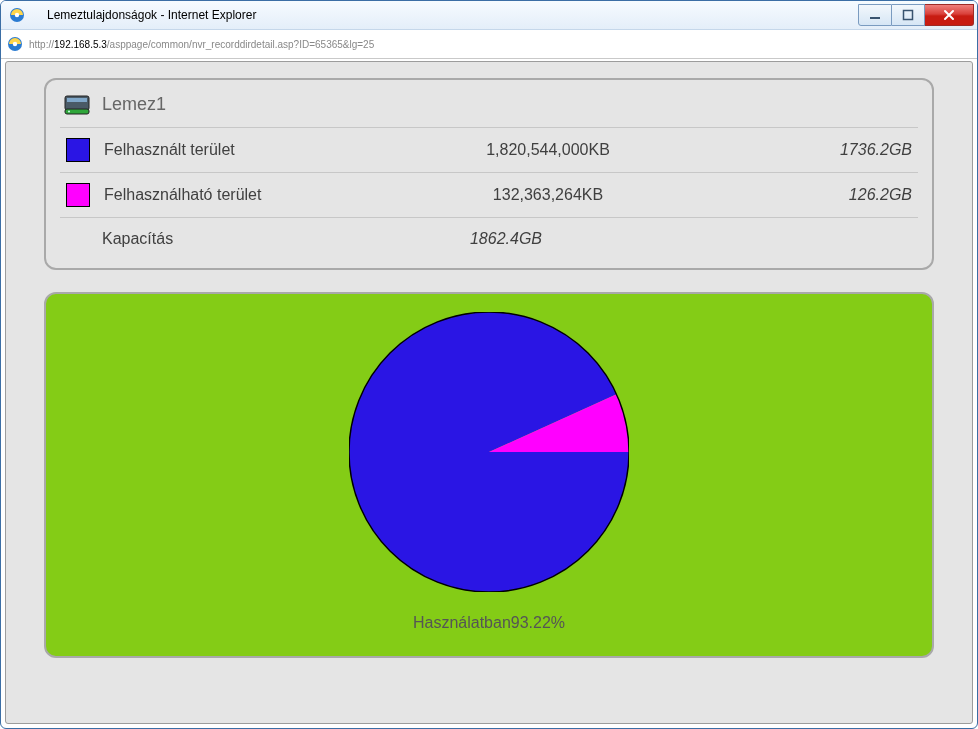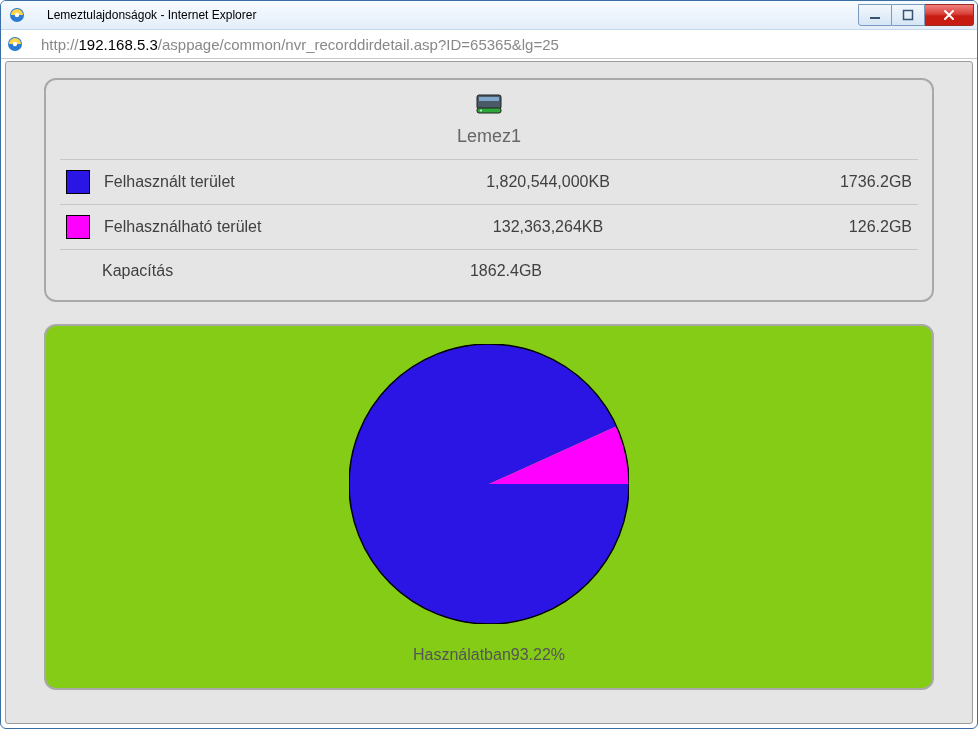--- a/index.html
+++ b/index.html
@@ -24,22 +24,22 @@
     background:linear-gradient(to bottom,#f2f7fc,#d6e6f5);
     color:#38536f;font-size:11px;
   }
   .win-btn:first-child{border-left:1px solid #7a9bc0;border-radius:0 0 0 3px;}
   .win-btn.close{
     width:48px;border-radius:0 0 3px 0;
     background:linear-gradient(to bottom,#f07f7b,#d9403a 45%,#c81c12 55%,#c81c12);
     border-color:#9e2a25;color:#fff;
   }
   .addressbar{
-    height:28px;display:flex;align-items:center;gap:18px;
-    padding:0 6px;font-size:15px;color:#2b5bb0;
+    height:28px;display:flex;align-items:center;gap:6px;
+    padding:0 6px;font-size:10px;color:#2b5bb0;
     border-bottom:1px solid #c9c9c9;
     background:#fff;
   }
   .addressbar .url{color:#888;}
   .addressbar .url .host{color:#000;}
   .ie-icon{width:16px;height:16px;display:inline-block;}
   
   .page{
     position:absolute;top:60px;left:4px;right:4px;bottom:4px;
     background:#e5e5e5;border:1px solid #9c9c9c;
@@ -49,37 +49,37 @@
   }
   .panel{
     margin:0 38px 22px 38px;
     border:2px solid #a9a9a9;border-radius:12px;
     background:#e5e5e5;
     padding:0 0 8px 0;
   }
   .panel-header{
     display:flex;align-items:center;gap:12px;
     padding:14px 18px 12px 18px;
-    font-size:18px;color:#666;flex-direction:column;
+    font-size:18px;color:#666;
   }
   .hdd-icon{width:26px;height:20px;}
   .rows{margin:0 14px;}
   .row{
     display:flex;align-items:center;
     border-top:1px solid #c7c7c7;
     padding:10px 6px;
     font-size:16px;color:#404040;
   }
   .swatch{width:22px;height:22px;margin-right:14px;border:1px solid #000;}
   .swatch.used{background:#2a15e4;}
   .swatch.free{background:#ff00ff;}
   .swatch.none{border:none;width:22px;}
   .r-label{flex:0 0 260px;}
   .r-kb  {flex:1;text-align:center;}
-  .r-gb  {flex:0 0 180px;text-align:right;}
+  .r-gb  {flex:0 0 180px;text-align:right;font-style:italic;}
   
   .chart-panel{
     margin:0 38px;
     border:2px solid #a9a9a9;border-radius:12px;
     background:#84cc16;
     padding:18px 0 24px 0;
     display:flex;flex-direction:column;align-items:center;
   }
   .pie-wrap{position:relative;width:280px;height:280px;}
   .pie-wrap svg{display:block;}

